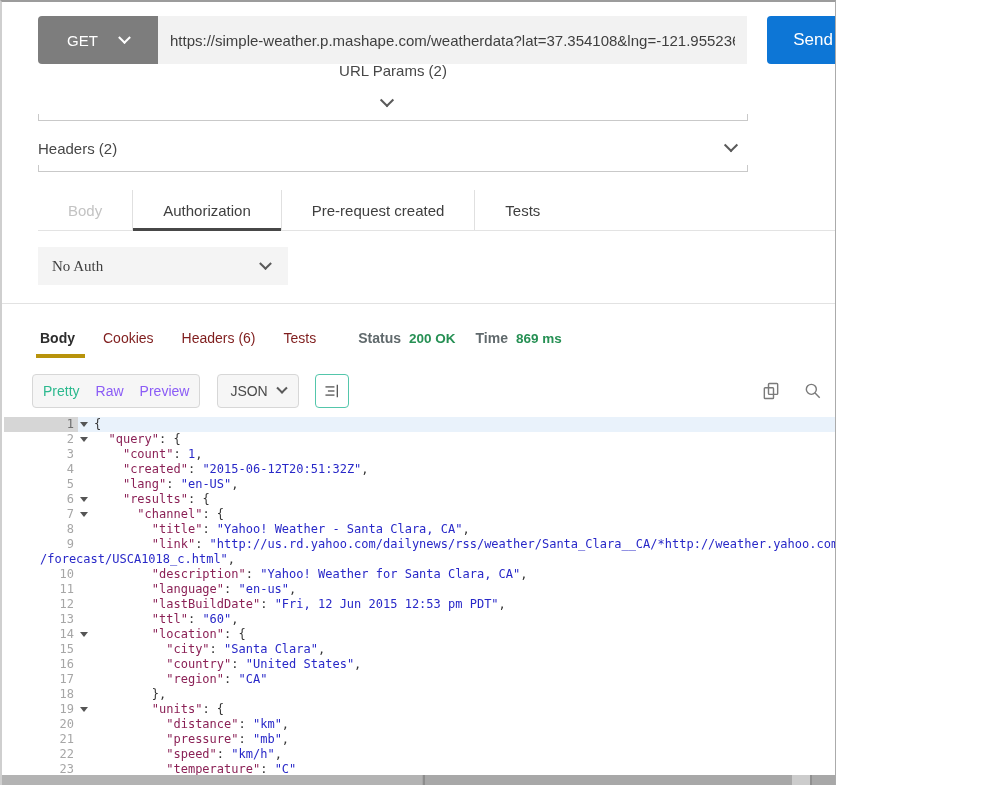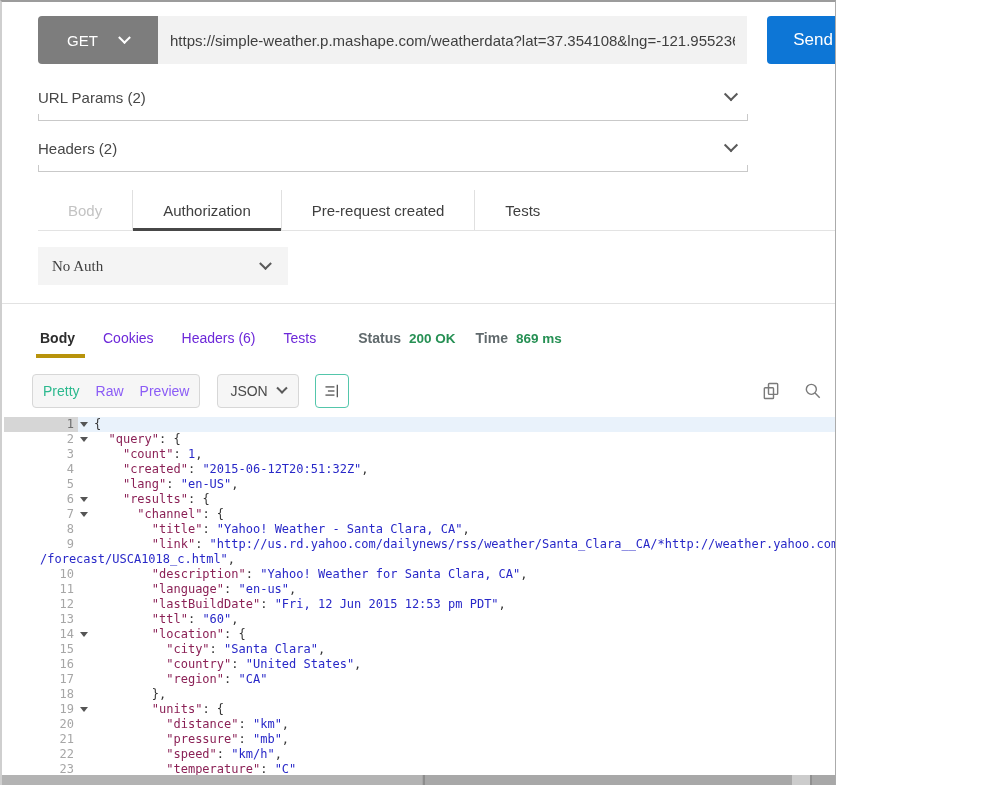--- a/index.html
+++ b/index.html
@@ -21,21 +21,21 @@
                display:flex; align-items:center; justify-content:center; cursor:pointer; }
   .send-chev { width:28px; background:#0d76d6; border-left:1px solid rgba(0,0,0,0.18); border-radius:0 4px 4px 0;
                display:flex; align-items:center; justify-content:center; cursor:pointer; }
   .save-group { margin-left:13px; display:flex; height:48px; }
   .save-main { width:38px; background:#26b99b; border-radius:4px 0 0 4px; display:flex; align-items:center; justify-content:center; cursor:pointer; }
   .save-chev { width:28px; background:#26b99b; border-left:1px solid rgba(0,0,0,0.15); border-radius:0 4px 4px 0;
                display:flex; align-items:center; justify-content:center; cursor:pointer; }
 
   .collapse-sec { position:absolute; left:36px; width:710px; height:46px; display:flex; align-items:center;
                   justify-content:space-between; cursor:pointer; font-size:15px; color:#474747; }
-  .sec-params { top:72px; }
+  .sec-params { top:60px;flex-direction:column; }
   .sec-headers { top:123px; }
   .bracket { position:absolute; left:36px; width:710px; height:7px; border-left:1px solid #c9c9c9;
              border-right:1px solid #c9c9c9; border-bottom:1px solid #c9c9c9; }
   .br1 { top:112px; } .br2 { top:163px; }
   .collapse-sec .chev { border-color:#5a5a5a; width:10px; height:10px; margin-right:12px; }
 
   .req-tabs { position:absolute; left:36px; top:188px; width:802px; height:41px; display:flex;
               border-bottom:1px solid #e3e3e3; font-size:15px; }
   .rtab { padding:0 30px; display:flex; align-items:center; color:#3f3f3f; cursor:pointer; position:relative; }
   .rtab + .rtab { border-left:1px solid #e0e0e0; }
@@ -50,21 +50,21 @@
 
   .auth-select { position:absolute; left:36px; top:245px; width:250px; height:38px; background:#f4f4f4;
                  display:flex; align-items:center; justify-content:space-between; padding:0 18px 0 14px;
                  font-size:15px; color:#3f3f3f; cursor:pointer;font-family:Liberation Serif, serif; }
   .auth-select .chev { border-color:#5a5a5a; }
 
   .panel-divider { position:absolute; left:0; top:301px; width:993px; height:1px; background:#e2e2e2; }
 
   
   .resp-tabs { position:absolute; left:38px; top:322px; height:34px; display:flex; align-items:center; font-size:14px; }
-  .ptab { margin-right:28px; color:#6d28d9; cursor:pointer; position:relative; padding-bottom:6px; }
+  .ptab { margin-right:28px; color:#7f1d1d; cursor:pointer; position:relative; padding-bottom:6px; }
   .ptab.active { color:#2d2d2d; font-weight:bold; }
   .ptab.active::after { content:""; position:absolute; left:-4px; right:-10px; bottom:-6px; height:4px; background:#b8930b; }
   .meta { display:flex; align-items:center; margin-left:14px; font-size:14px; padding-bottom:6px; }
   .meta .lbl { color:#60696c; font-weight:bold; margin-right:8px; }
   .meta .val { color:#269054; font-weight:bold; margin-right:20px; font-size:13.5px; }
 
   .resp-toolbar { position:absolute; left:30px; top:372px; width:934px; height:34px; display:flex; align-items:center; }
   .mode-group { display:flex; align-items:center; height:34px; background:#f6f6f6; border:1px solid #d7d7d7;
                 border-radius:4px; padding:0 10px; gap:16px; font-size:14px; }
   .mode { color:#8b5cf6; cursor:pointer; }

